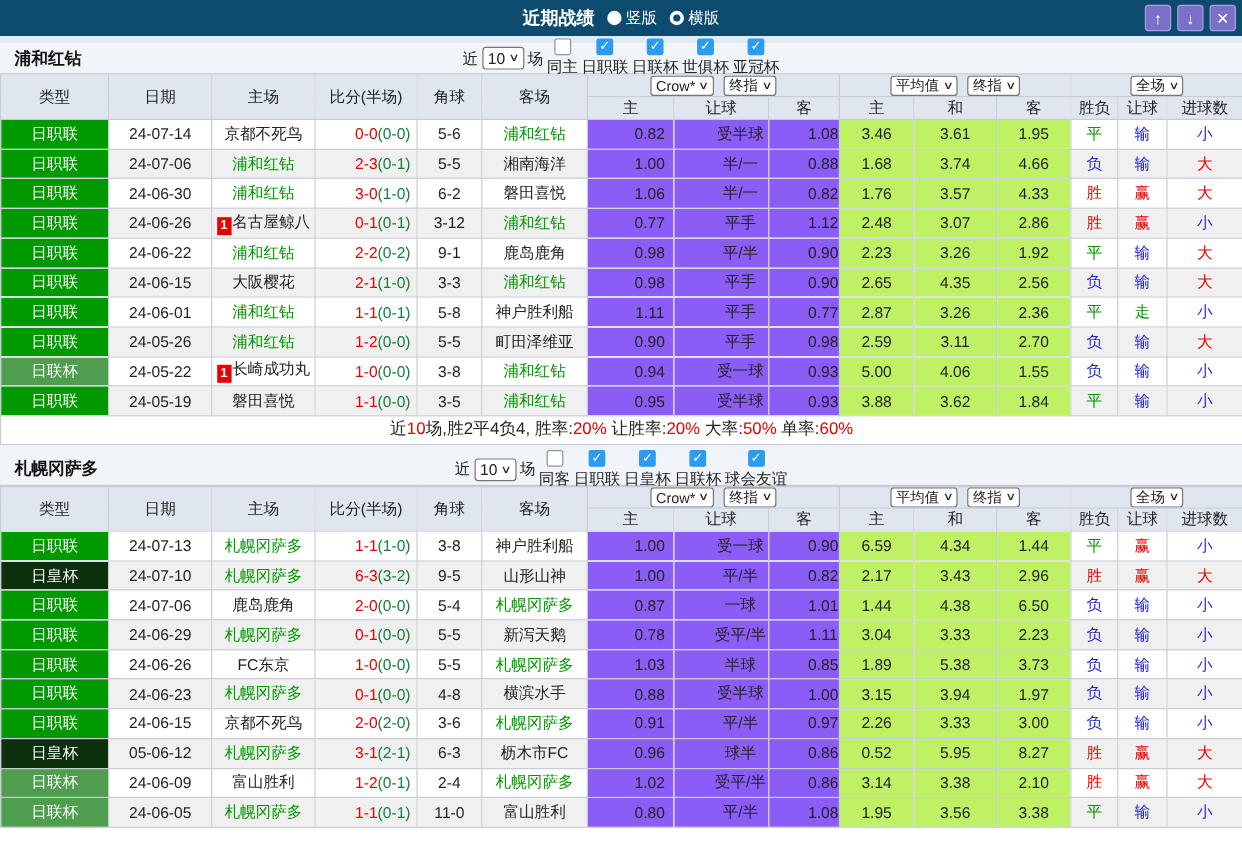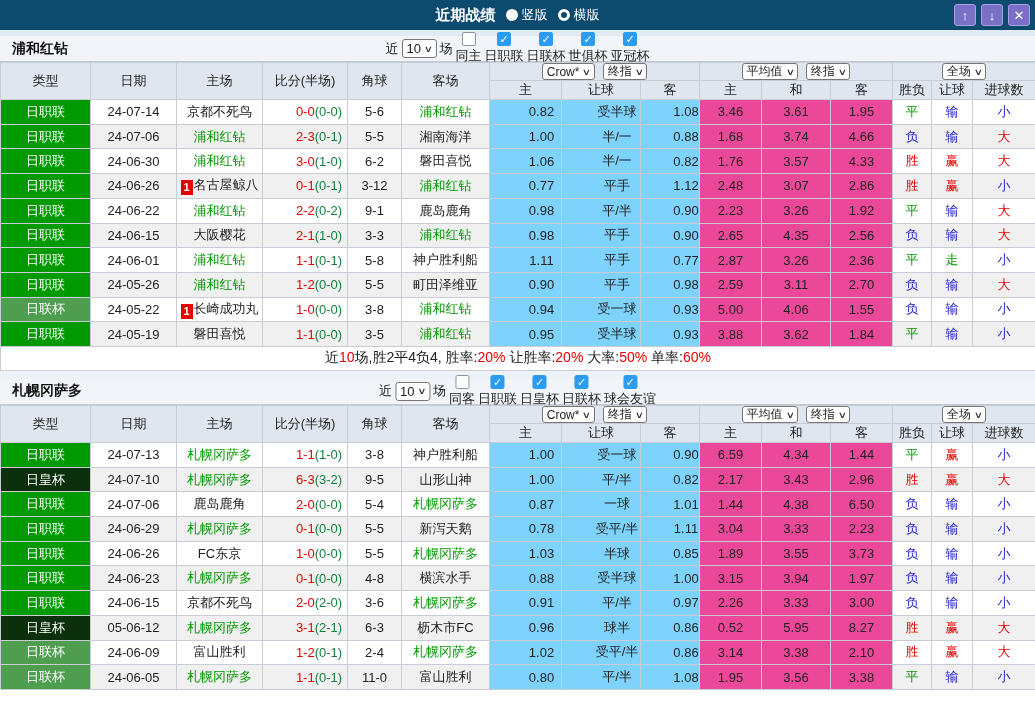--- a/index.html
+++ b/index.html
@@ -41,22 +41,22 @@
 
   
   table { width:1035px; border-collapse:collapse; table-layout:fixed; }
   th, td { border:1px solid #c8cdd5; text-align:center; font-weight:normal; overflow:hidden; white-space:nowrap; }
   thead th { background:#dfe6ef; color:#222; font-size:13px; height:18px; }
   .hdr-select { display:inline-flex; align-items:center; gap:4px; background:#fff; border:1px solid #767676;
                 border-radius:3px; height:17px; padding:0 4px; font-size:12px; vertical-align:middle;
                 cursor:pointer; margin:0 2px; }
   tbody td { height:24.7px; font-size:13px; color:#222; background:#fff; }
   tbody tr.even td { background:#f0f0f0; }
-  tbody td.cream, tbody tr.even td.cream { background:#7dd3fc;padding-left:32px; }
-  tbody td.pale,  tbody tr.even td.pale  { background:#ec4899; }
+  tbody td.cream, tbody tr.even td.cream { background:#8b5cf6;padding-left:32px; }
+  tbody td.pale,  tbody tr.even td.pale  { background:#bef264; }
   td.type-league  { background:#009a00 !important; color:#fff; }
   td.type-cup     { background:#4f9e4f !important; color:#fff; }
   td.type-emperor { background:#0c300c !important; color:#fff; }
   .focus { color:#009900; }
   .score-main { color:#e60000;margin-left:28px; }
   .score-half { color:#15803d; }
   .res-win  { color:#e60000; }
   .res-draw { color:#009900; }
   .res-lose { color:#2323cc; }
   .badge { display:inline-block; background:#e60000; color:#fff; font-size:11px; font-weight:bold;
@@ -539,21 +539,21 @@
             <td class="type-league">日职联</td>
             <td class="plain">24-06-26</td>
             <td class="plain"><span>FC东京</span></td>
             <td class="plain"><span class="score-main">1-0</span><span class="score-half">(0-0)</span></td>
             <td class="plain">5-5</td>
             <td class="plain"><span class="focus">札幌冈萨多</span></td>
             <td class="cream">1.03</td>
             <td class="cream">半球</td>
             <td class="cream">0.85</td>
             <td class="pale">1.89</td>
-            <td class="pale">3.55</td>
+            <td class="pale">5.38</td>
             <td class="pale">3.73</td>
             <td class="plain res-lose">负</td>
             <td class="plain res-lose">输</td>
             <td class="plain res-lose">小</td>
           </tr>
           <tr class="even">
             <td class="type-league">日职联</td>
             <td class="plain">24-06-23</td>
             <td class="plain"><span class="focus">札幌冈萨多</span></td>
             <td class="plain"><span class="score-main">0-1</span><span class="score-half">(0-0)</span></td>

